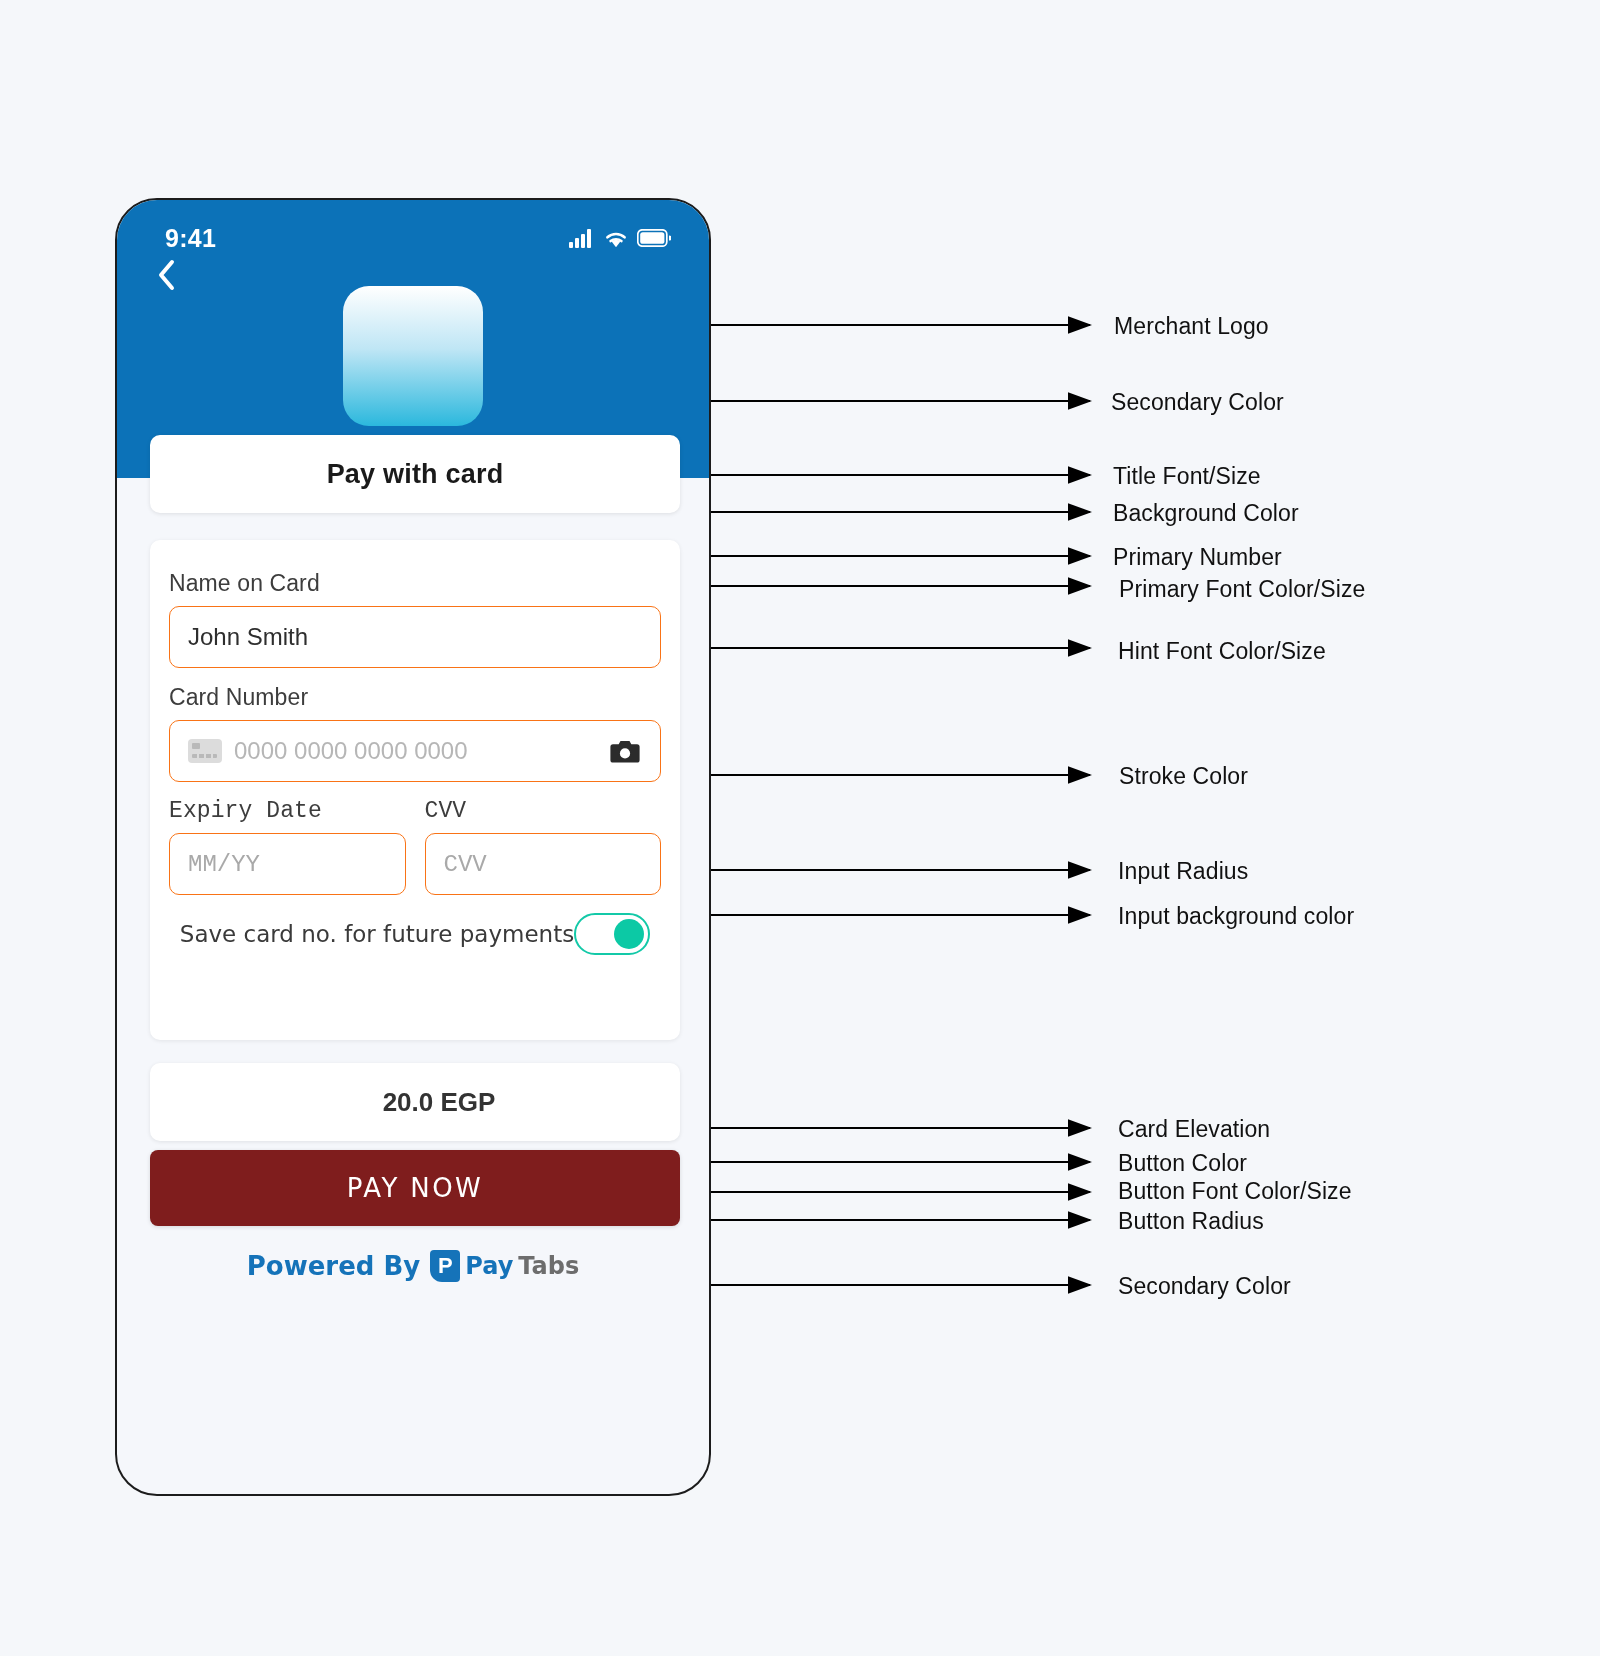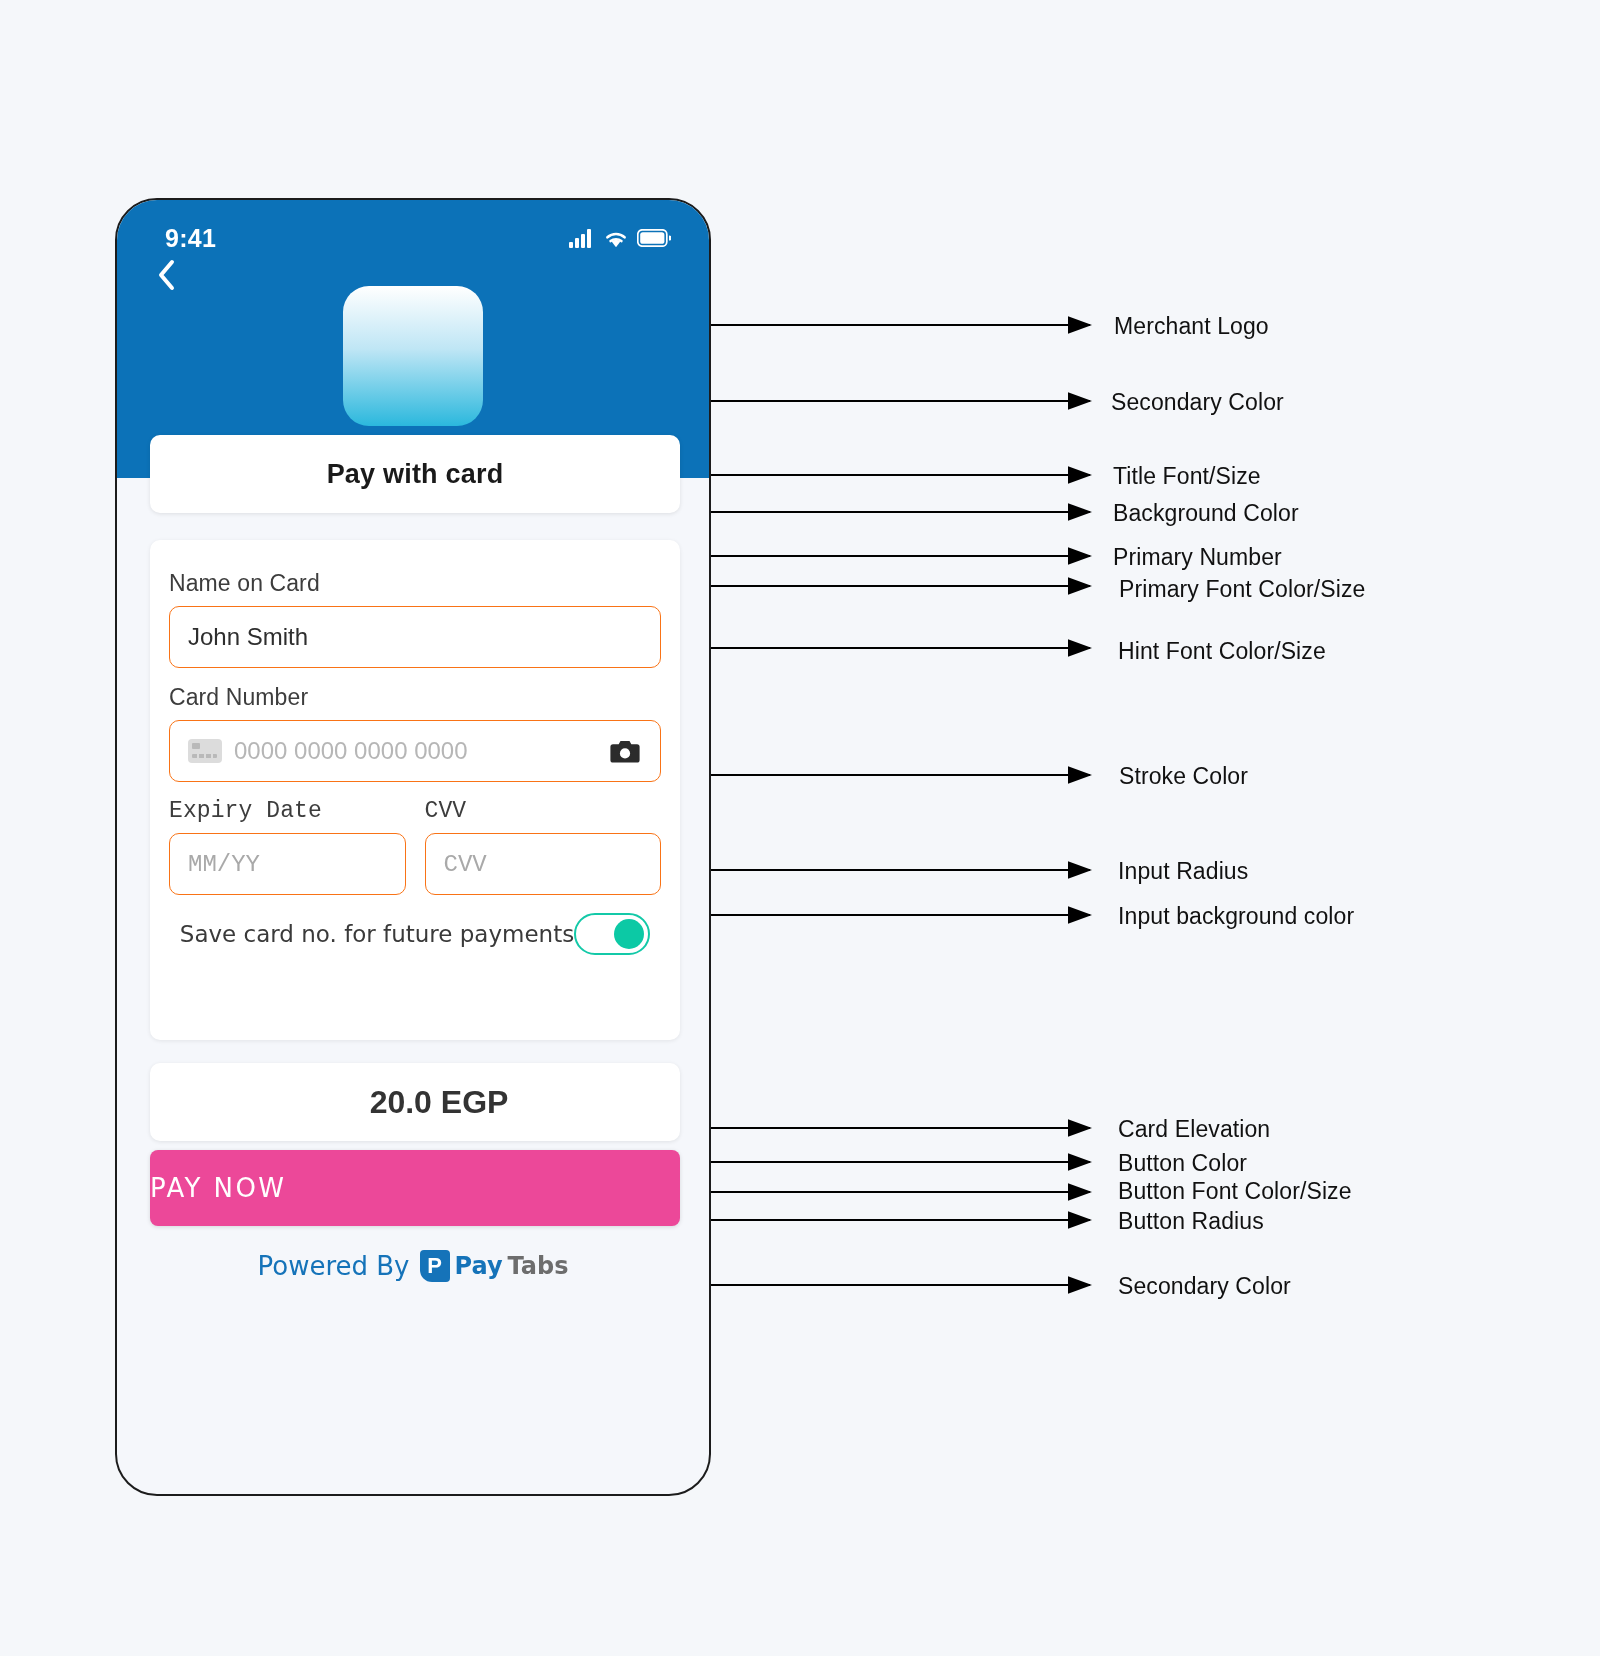--- a/index.html
+++ b/index.html
@@ -141,43 +141,43 @@
 
   
   .amount-card {
     position: absolute; left: 33px; top: 863px;
     width: 530px; height: 78px;
     background: #ffffff; border-radius: 10px;
     box-shadow: 0 1px 4px rgba(0,0,0,.09);
     display: flex; align-items: center; justify-content: center;
   }
   .amount-card .amount {
-    font-size: 32px; font-weight: bold; color: #333333; margin-left: 48px;
+    font-size: 26px; font-weight: bold; color: #333333; margin-left: 48px;
   }
 
   
   .pay-btn {
     position: absolute; left: 33px; top: 950px;
     width: 530px; height: 76px;
-    background: #ec4899; border-radius: 8px;
-    display: flex; align-items: center; 
+    background: #7f1d1d; border-radius: 8px;
+    display: flex; align-items: center; justify-content: center;
     box-shadow: 0 1px 4px rgba(0,0,0,.13);
   }
   .pay-btn .lbl {
     color: #ffffff; font-size: 26px; letter-spacing: 2.4px;
     font-family: "DejaVu Sans", sans-serif; font-weight: 400;
   }
 
   
   .footer {
     position: absolute; left: 0; top: 1050px; width: 100%;
     display: flex; align-items: center; justify-content: center; gap: 10px;
   }
   .footer .pb {
-    font-size: 26px; color: #1573b9; font-weight: normal;
+    font-size: 26px; color: #1573b9; font-weight: bold;
     font-family: "DejaVu Sans", sans-serif;
   }
   .pt-logo { display: flex; align-items: center; gap: 5px; }
   .pt-mark {
     width: 30px; height: 32px; background: #1573b9;
     border-radius: 4px 4px 4px 12px;
     position: relative;
     display: flex; align-items: center; justify-content: center;
   }
   .pt-mark span { color: #fff; font-size: 22px; font-weight: bold; line-height: 1; }

